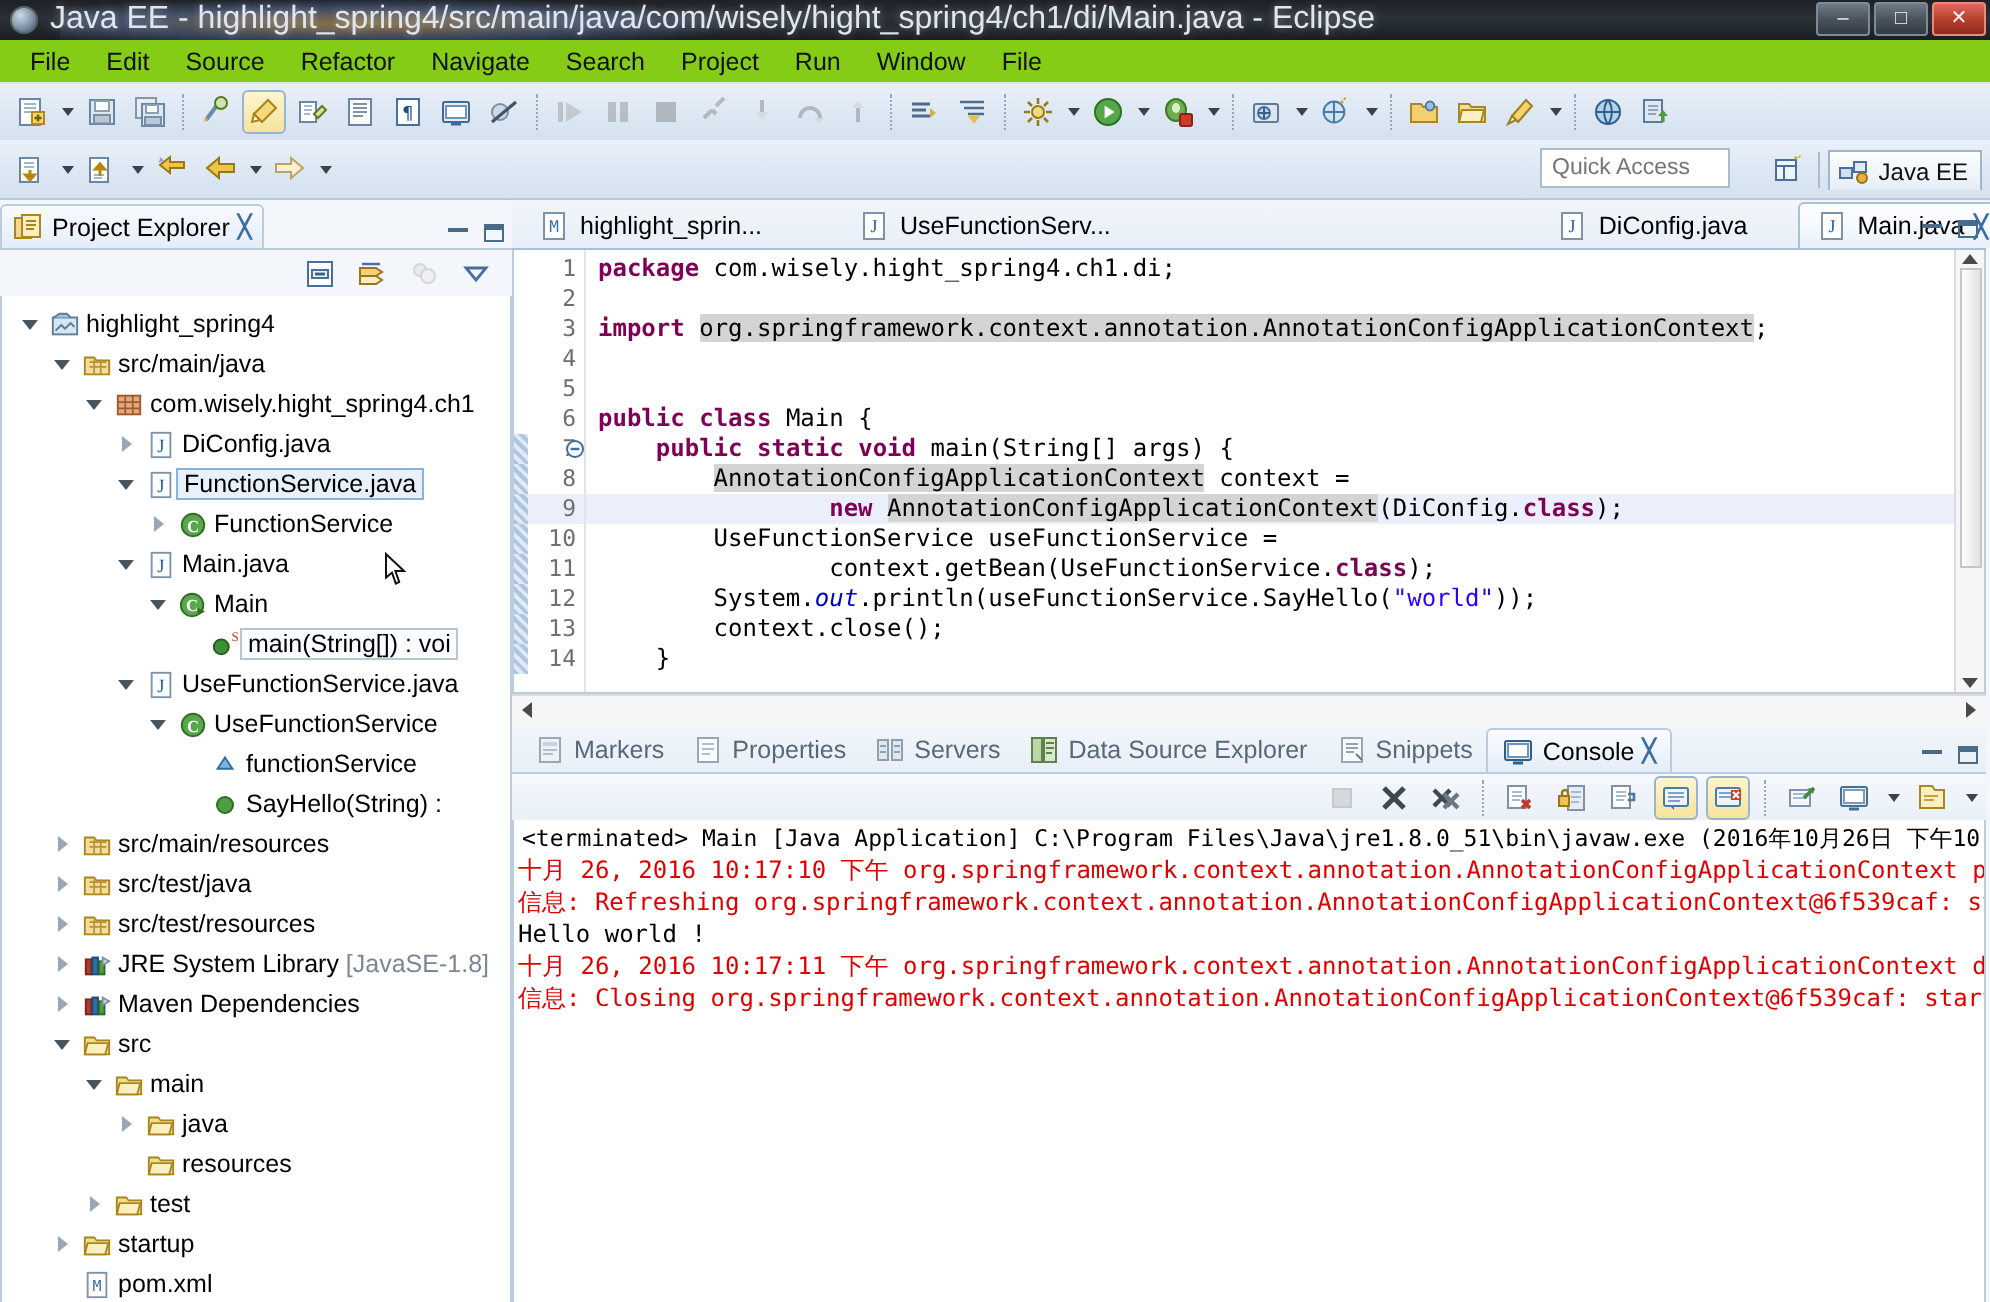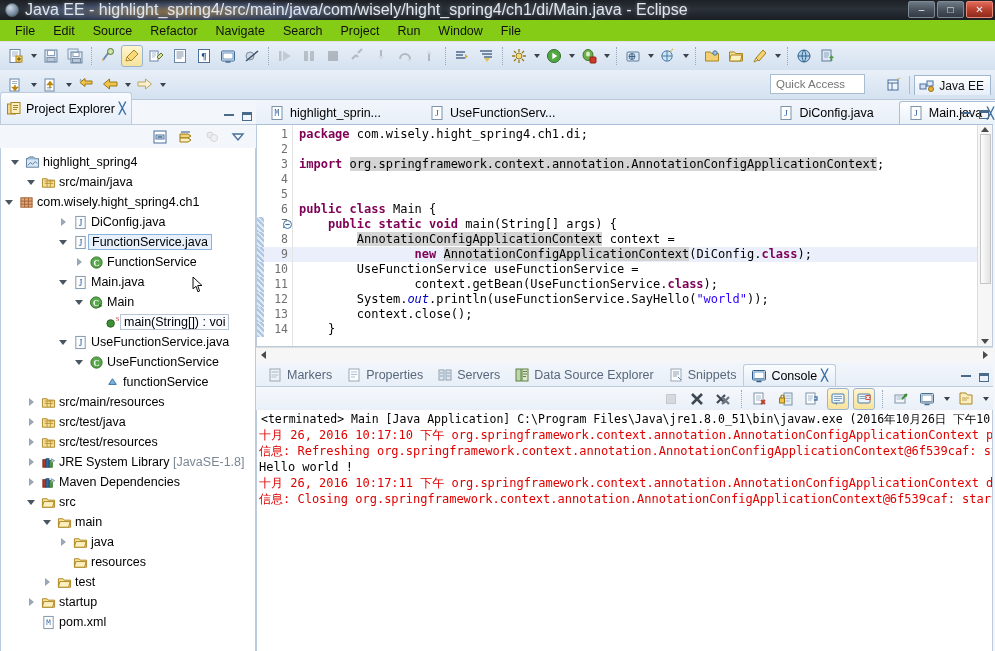--- a/index.html
+++ b/index.html
@@ -93,21 +93,21 @@
     border: 1px solid #9fb6cd; border-bottom: none; font-size: 12px; color: #111;
   }
 
   
   #workbench { display: flex; height: 579px; background: #f3f6fa; }
 
   
   #explorer { width: 256px; flex: none; display: flex; flex-direction: column; background:#f3f6fa; }
   #explorer-tabrow { height: 24px; display: flex; align-items: flex-end; position: relative; }
   #explorer-tab {
-    display: flex; align-items: center; gap: 4px; height: 32px; padding: 0 5px;
+    display: flex; align-items: center; gap: 4px; height: 22px; padding: 0 5px;
     background: linear-gradient(to bottom, #f8fbff 0%, #e4edf8 100%);
     border: 1px solid #bcccdd; border-bottom: none;
     border-top-left-radius: 3px; border-top-right-radius: 3px;
     font-size: 12.5px; color: #000;
   }
   .view-close { color:#3a6ea5; font-size: 11px; font-weight: bold; }
   .view-minmax { position:absolute; right: 4px; bottom: 3px; display:flex; gap:8px; align-items:center;}
   .vm-min { width:10px;height:0;border-bottom:2px solid #4a6a8a; margin-bottom:3px;}
   .vm-max { width:10px;height:9px;border:1.5px solid #4a6a8a; border-top-width:3px;}
   #explorer-toolrow {
@@ -591,21 +591,21 @@
             <i></i>
           </span>
           <span class="ticon">
             <svg viewBox="0 0 16 16" width="15" height="15">
               <path d="M1.5 4h5l1.2 1.5h6.8V13H1.5z" fill="#f5dc9c" stroke="#a9861f"></path>
               <path d="M4 6.5h9M4 9h9M6.5 5v8M10 5v8" stroke="#b8922c" stroke-width=".9"></path>
             </svg>
           </span>
           <span class="tlabel">src/main/java</span>
         </div>
-        <div class="row" style="">
+        <div class="row" style="padding-left: 38px;">
           <span class="twisty open">
             <i></i>
           </span>
           <span class="ticon">
             <svg viewBox="0 0 16 16" width="15" height="15">
               <rect x="2" y="3" width="12" height="10" fill="#e4a77c" stroke="#9a5c2c"></rect>
               <path d="M2 6.5h12M2 9.8h12M6 3v10M10 3v10" stroke="#9a5c2c" stroke-width=".9"></path>
             </svg>
           </span>
           <span class="tlabel">com.wisely.hight_spring4.ch1</span>
@@ -706,20 +706,29 @@
           <span class="tlabel">UseFunctionService</span>
         </div>
         <div class="row" style="padding-left: 86px;">
           <span class="twisty none"></span>
           <span class="ticon">
             <svg viewBox="0 0 16 16" width="15" height="15">
               <path d="M8 4l4 6H4z" fill="#7fb3dd" stroke="#2f6ca0"></path>
             </svg>
           </span>
           <span class="tlabel">functionService</span>
+        </div>
+        <div class="row" style="padding-left: 86px;">
+          <span class="twisty none"></span>
+          <span class="ticon">
+            <svg viewBox="0 0 16 16" width="15" height="15">
+              <circle cx="8" cy="8" r="4.3" fill="#4f9c44" stroke="#2b6a22"></circle>
+            </svg>
+          </span>
+          <span class="tlabel">SayHello(String) : </span>
         </div>
         <div class="row" style="padding-left: 22px;">
           <span class="twisty closed">
             <i></i>
           </span>
           <span class="ticon">
             <svg viewBox="0 0 16 16" width="15" height="15">
               <path d="M1.5 4h5l1.2 1.5h6.8V13H1.5z" fill="#f5dc9c" stroke="#a9861f"></path>
               <path d="M4 6.5h9M4 9h9M6.5 5v8M10 5v8" stroke="#b8922c" stroke-width=".9"></path>
             </svg>

